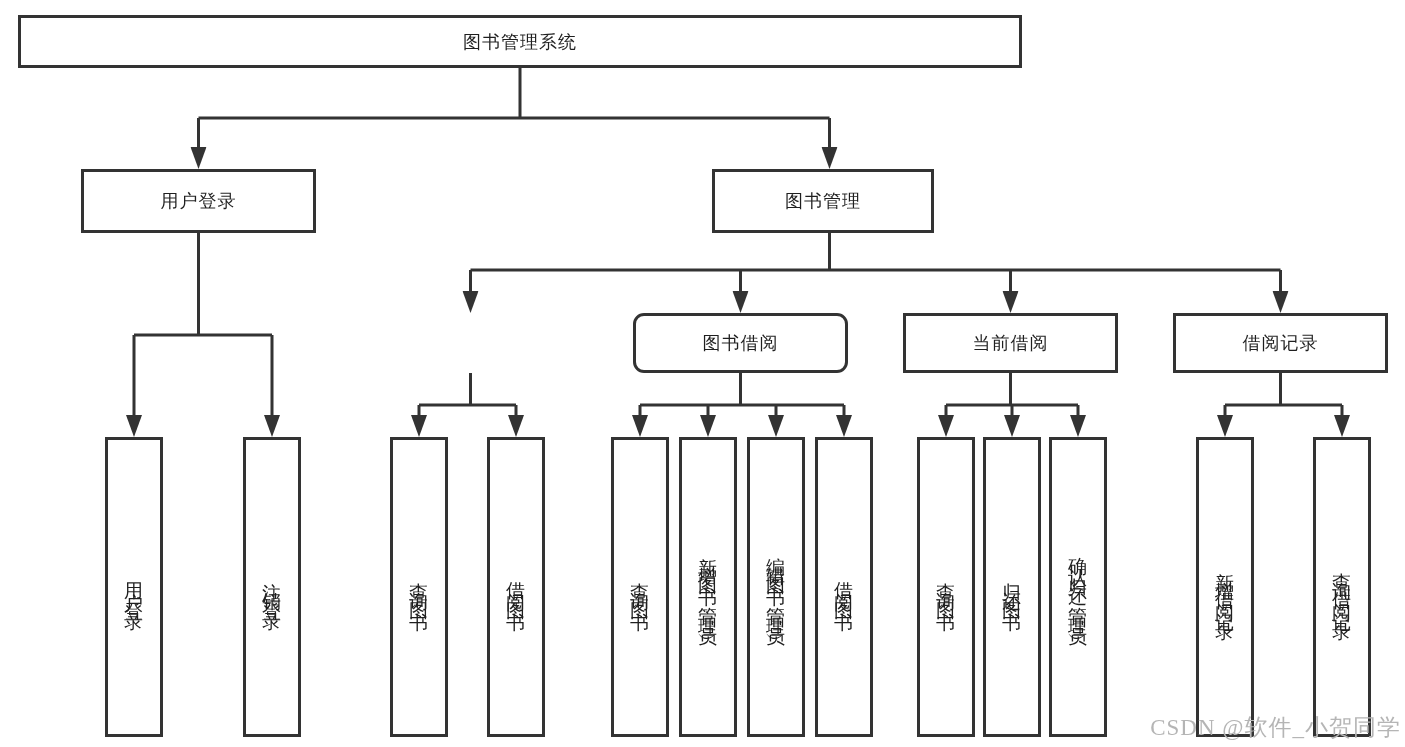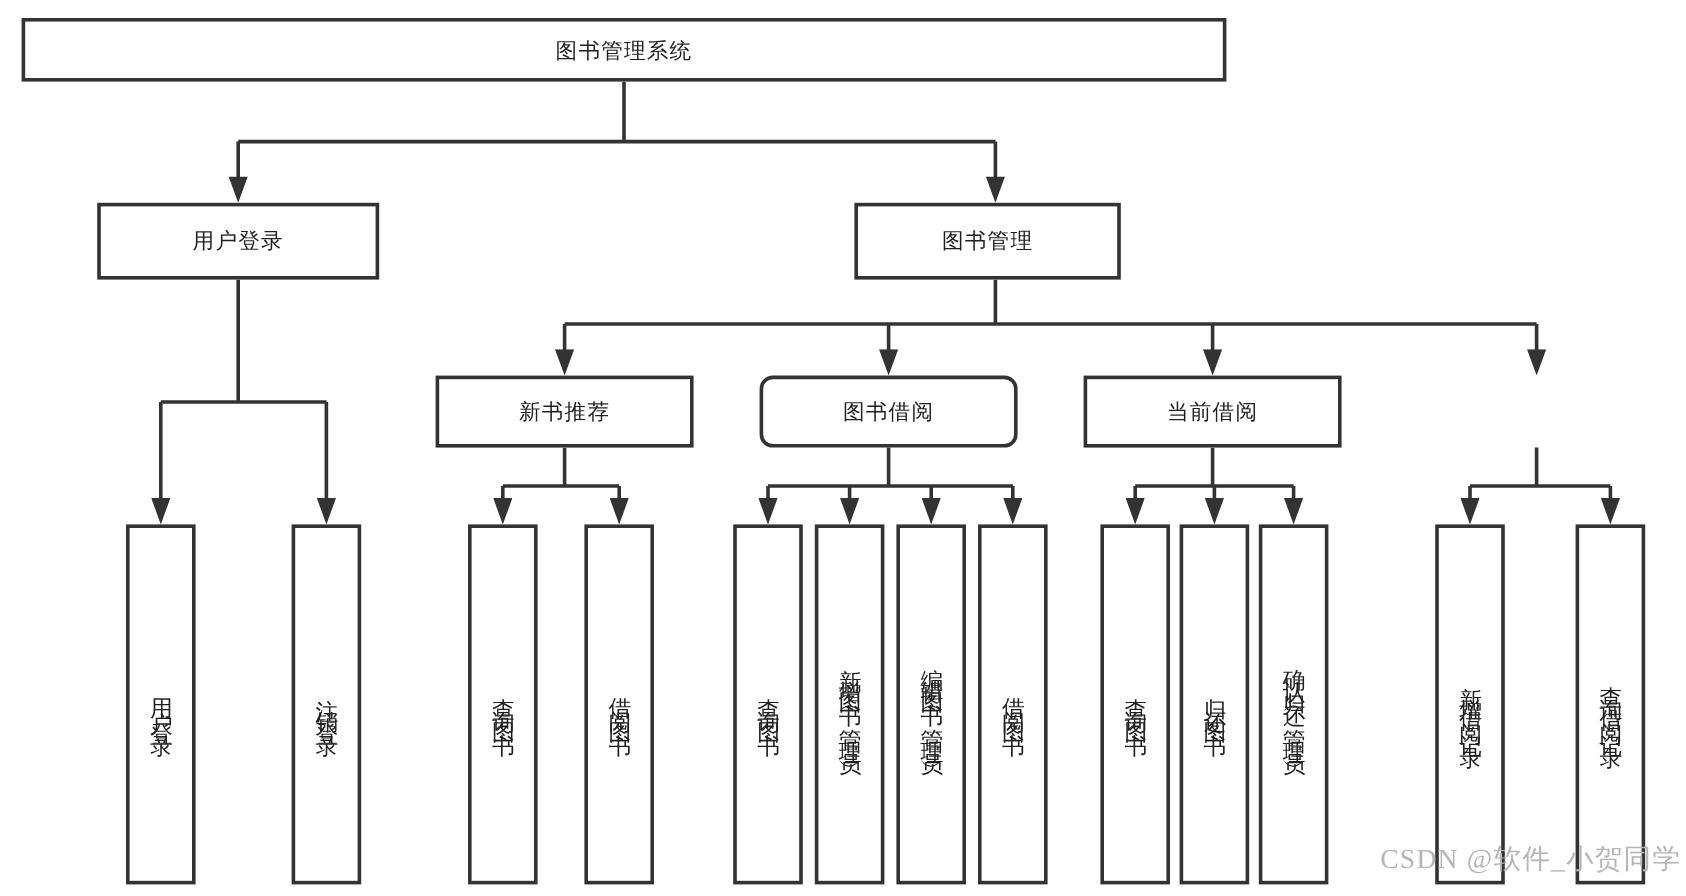--- a/index.html
+++ b/index.html
@@ -46,21 +46,21 @@
   .vbox {
     writing-mode: vertical-rl;
     text-orientation: mixed;
     font-size: 19px;
     letter-spacing: 10px;
     line-height: 1;
   }
   .watermark {
     position: absolute;
     right: 4px;
-    bottom: 16px;
+    bottom: 4px;
     font-size: 23px;
     letter-spacing: 1px;
     color: var(--wm);
     z-index: 4;
     white-space: nowrap;
     margin-top: 37px;
   }
 </style>
 </head>
 <body>
@@ -101,23 +101,23 @@
     <use href="#arrow" x="1070" y="415" width="16" height="22"></use>
     <use href="#arrow" x="1217" y="415" width="16" height="22"></use>
     <use href="#arrow" x="1334" y="415" width="16" height="22"></use>
   </svg>
 
   <div class="box" style="left:18px; top:15px; width:1004px; height:53px;">图书管理系统</div>
 
   <div class="box" style="left:81px; top:169px; width:235px; height:64px;">用户登录</div>
   <div class="box" style="left:712px; top:169px; width:222px; height:64px;">图书管理</div>
 
-  <div class="box" style="left:363px; top:313px; width:215px; height:60px;">新书推荐</div>
   <div class="box" style="left:633px; top:313px; width:215px; height:60px;border-radius:11px;">图书借阅</div>
   <div class="box" style="left:903px; top:313px; width:215px; height:60px;">当前借阅</div>
+  <div class="box" style="left:1173px; top:313px; width:215px; height:60px;">借阅记录</div>
 
   <div class="box vbox" style="left:105px; top:437px; width:58px; height:300px;">用户登录</div>
   <div class="box vbox" style="left:243px; top:437px; width:58px; height:300px;">注销登录</div>
 
   <div class="box vbox" style="left:390px; top:437px; width:58px; height:300px;">查询图书</div>
   <div class="box vbox" style="left:487px; top:437px; width:58px; height:300px;">借阅图书</div>
 
   <div class="box vbox" style="left:611px; top:437px; width:58px; height:300px;">查询图书</div>
   <div class="box vbox" style="left:679px; top:437px; width:58px; height:300px;">新增图书（管理员）</div>
   <div class="box vbox" style="left:747px; top:437px; width:58px; height:300px;">编辑图书（管理员）</div>

